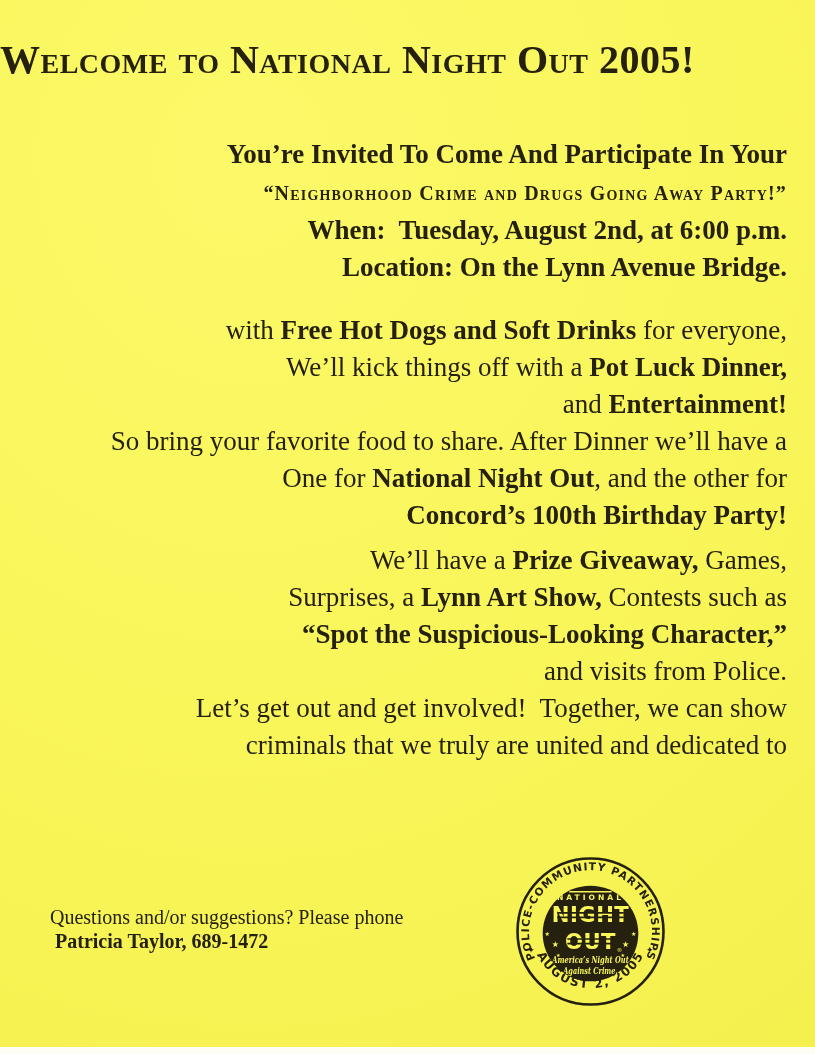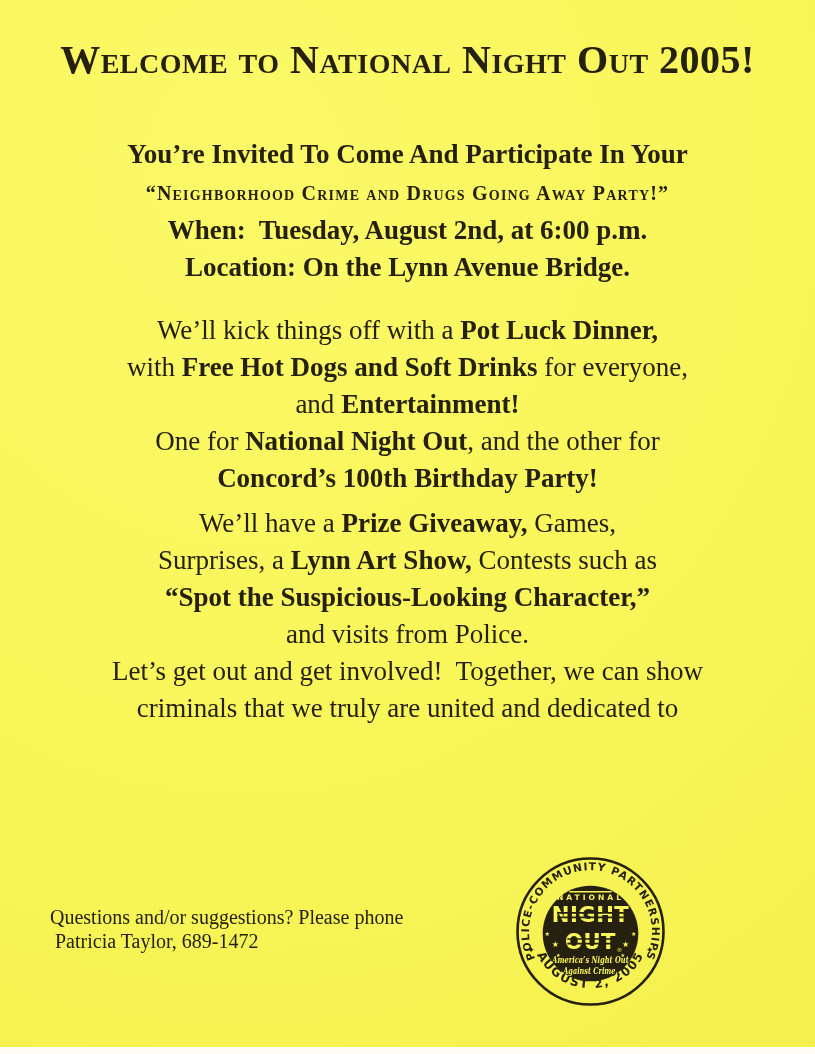--- a/index.html
+++ b/index.html
@@ -8,50 +8,49 @@
     width:815px;height:1054px;
     margin:0 auto;
     background:radial-gradient(130% 110% at 30% 15%, #fbf968 0%, #f9f65a 50%, #f3ef4c 100%);
     overflow:hidden;
     font-family:"Liberation Serif","DejaVu Serif",serif;
     color:#25210e;
   }
   .title{
     margin:0;
     padding-top:36px;
-    text-align:center;
     font-size:40px;
     line-height:1.2;
     font-weight:bold;
     font-variant:small-caps;
     letter-spacing:0.5px;
   }
   .content{
-    text-align:center;
+    text-align:right;
     padding:0 28px;
   }
   .para{margin:0;}
   .para:nth-child(1){margin-top:52px;}
   .para:nth-child(2){margin-top:26px;}
   .para:nth-child(3){margin-top:8px;}
   .line{
     font-size:27px;
     line-height:37px;
     white-space:pre-wrap;
   }
   .line .b{font-weight:bold;}
   .line .sc{font-variant:small-caps;letter-spacing:1.2px;font-size:20px;}
   .footer{
     position:absolute;
     left:50px;top:906px;
     text-align:left;
     font-size:20px;
     line-height:23px;
   }
-  .footer .f2{font-weight:normal;padding-left:5px;margin-top:1px;}
+  .footer .f2{font-weight:bold;padding-left:5px;margin-top:1px;}
   .logo{position:absolute;left:514px;top:855px;}
   .logo .ring{font-family:"DejaVu Sans","Liberation Sans",sans-serif;font-weight:bold;font-size:10.6px;letter-spacing:1.1px;fill:#25210e;}
   .logo .ringB{font-family:"DejaVu Sans","Liberation Sans",sans-serif;font-weight:bold;font-size:12px;letter-spacing:1.6px;fill:#25210e;}
   .logo .ringstar{font-size:9px;fill:#25210e;}
   .logo .nat{font-family:"DejaVu Sans","Liberation Sans",sans-serif;font-weight:bold;font-size:7.5px;letter-spacing:3px;fill:#f9f65a;}
   .logo .big{font-family:"DejaVu Sans","Liberation Sans",sans-serif;font-weight:bold;font-size:21px;fill:#f9f65a;letter-spacing:0.5px;}
   .logo .reg{font-family:"DejaVu Sans",sans-serif;font-size:5.5px;fill:#f9f65a;}
   .logo .script{font-family:"DejaVu Serif","Liberation Serif",serif;font-style:italic;font-weight:bold;font-size:9.5px;fill:#f9f65a;}
   .logo .star{fill:#f9f65a;}
   .bottom-edge{
@@ -67,23 +66,24 @@
   <h1 class="title">Welcome to National Night Out 2005!</h1>
 
   <div class="content">
       <div class="para">
         <div class="line"><span class="b">You’re Invited To Come And Participate In Your</span></div>
         <div class="line"><span class="b sc">“Neighborhood Crime and Drugs Going Away Party!”</span></div>
         <div class="line"><span class="b">When:  Tuesday, August 2nd, at 6:00 p.m.</span></div>
         <div class="line"><span class="b">Location: On the Lynn Avenue Bridge.</span></div>
       </div>
       <div class="para">
+        <div class="line"><span>with </span><span class="b">Free Hot Dogs and Soft Drinks</span><span> for everyone,</span></div>
         <div class="line"><span>We’ll kick things off with a </span><span class="b">Pot Luck Dinner,</span></div>
-        <div class="line"><span>with </span><span class="b">Free Hot Dogs and Soft Drinks</span><span> for everyone,</span></div>
         <div class="line"><span>and </span><span class="b">Entertainment!</span></div>
+        <div class="line"><span>So bring your favorite food to share. After Dinner we’ll have a</span></div>
         <div class="line"><span>One for </span><span class="b">National Night Out</span><span>, and the other for</span></div>
         <div class="line"><span class="b">Concord’s 100th Birthday Party!</span></div>
       </div>
       <div class="para">
         <div class="line"><span>We’ll have a </span><span class="b">Prize Giveaway,</span><span> Games,</span></div>
         <div class="line"><span>Surprises, a </span><span class="b">Lynn Art Show,</span><span> Contests such as</span></div>
         <div class="line"><span class="b">“Spot the Suspicious-Looking Character,”</span></div>
         <div class="line"><span>and visits from Police.</span></div>
         <div class="line"><span>Let’s get out and get involved!  Together, we can show</span></div>
         <div class="line"><span>criminals that we truly are united and dedicated to</span></div>

